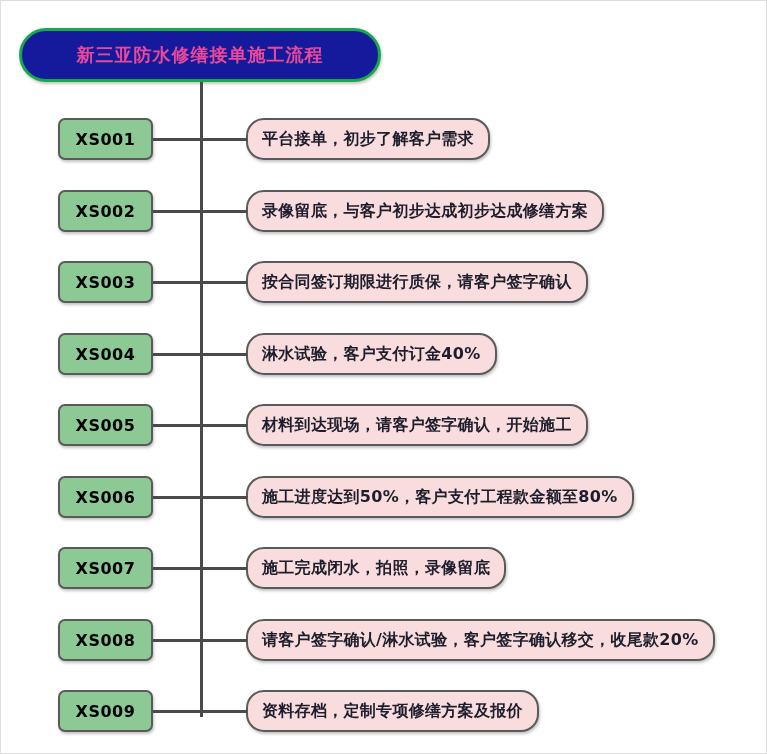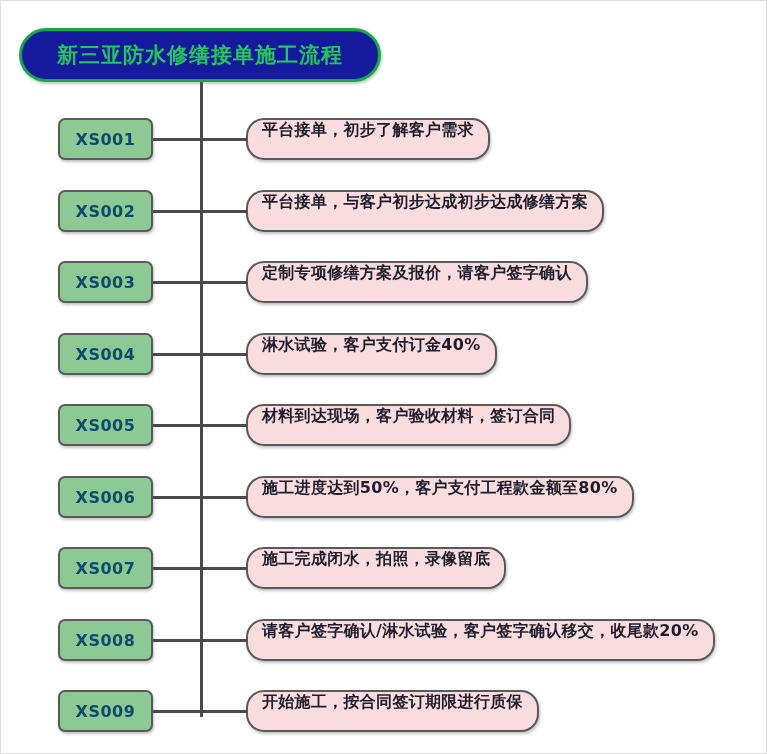--- a/index.html
+++ b/index.html
@@ -30,22 +30,22 @@
     box-sizing: border-box;
     background: #151A9C;
     border: 3px solid #16A94A;
     border-radius: 28px;
     display: flex;
     align-items: center;
     justify-content: center;
     box-shadow: 1px 2px 3px rgba(90,90,90,0.35);
   }
   #title-text {
-    color: #22c55e;
-    font-size: 21px;
+    color: #ec4899;
+    font-size: 18px;
     font-weight: bold;
     letter-spacing: 1px;
     white-space: nowrap;
   }
 
   
   .trunk {
     position: absolute;
     background: #4a4a4a;
     width: 3px;
@@ -76,35 +76,36 @@
     box-sizing: border-box;
     background: #8CC994;
     border: 2px solid #5a5a5a;
     border-radius: 7px;
     display: flex;
     align-items: center;
     justify-content: center;
     box-shadow: 1px 2px 3px rgba(120,120,120,0.45);
   }
   .code-text {
-    color: #0c4a6e;
+    color: #000000;
     font-size: 16px;
     font-weight: bold;
     letter-spacing: 0.5px;
   }
   .desc-box {
     position: absolute;
     left: 245px;
     top: 0;
     height: 42px;
     box-sizing: border-box;
     background: #F8DCDE;
     border: 2px solid #5a5a5a;
     border-radius: 18px;
     display: flex;
+    align-items: center;
     padding: 0 14px;
     box-shadow: 1px 2px 3px rgba(120,120,120,0.45);
   }
   .desc-text {
     color: #1d1d2b;
     font-size: 16px;
     font-weight: bold;
     white-space: nowrap;
     letter-spacing: 0.3px;
   }
@@ -127,45 +128,45 @@
         </div>
         <div class="desc-box">
           <span class="desc-text">平台接单，初步了解客户需求</span>
         </div>
       </div>
       <div class="row" style="top: 189px;">
         <div class="code-box">
           <span class="code-text">XS002</span>
         </div>
         <div class="desc-box">
-          <span class="desc-text">平台接单，与客户初步达成初步达成修缮方案</span>
+          <span class="desc-text">录像留底，与客户初步达成初步达成修缮方案</span>
         </div>
       </div>
       <div class="row" style="top: 260px;">
         <div class="code-box">
           <span class="code-text">XS003</span>
         </div>
         <div class="desc-box">
-          <span class="desc-text">定制专项修缮方案及报价，请客户签字确认</span>
+          <span class="desc-text">按合同签订期限进行质保，请客户签字确认</span>
         </div>
       </div>
       <div class="row" style="top: 332px;">
         <div class="code-box">
           <span class="code-text">XS004</span>
         </div>
         <div class="desc-box">
           <span class="desc-text">淋水试验，客户支付订金40%</span>
         </div>
       </div>
       <div class="row" style="top: 403px;">
         <div class="code-box">
           <span class="code-text">XS005</span>
         </div>
         <div class="desc-box">
-          <span class="desc-text">材料到达现场，客户验收材料，签订合同</span>
+          <span class="desc-text">材料到达现场，请客户签字确认，开始施工</span>
         </div>
       </div>
       <div class="row" style="top: 475px;">
         <div class="code-box">
           <span class="code-text">XS006</span>
         </div>
         <div class="desc-box">
           <span class="desc-text">施工进度达到50%，客户支付工程款金额至80%</span>
         </div>
       </div>
@@ -183,21 +184,21 @@
         </div>
         <div class="desc-box">
           <span class="desc-text">请客户签字确认/淋水试验，客户签字确认移交，收尾款20%</span>
         </div>
       </div>
       <div class="row" style="top: 689px;">
         <div class="code-box">
           <span class="code-text">XS009</span>
         </div>
         <div class="desc-box">
-          <span class="desc-text">开始施工，按合同签订期限进行质保</span>
+          <span class="desc-text">资料存档，定制专项修缮方案及报价</span>
         </div>
       </div>
     </div>
 
 <div class="branch-left" style="left: 152px; top: 137px; width: 48px;"></div>
     <div class="branch-right" style="left: 199px; top: 137px; width: 47px;"></div>
     <div class="branch-left" style="left: 152px; top: 209px; width: 48px;"></div>
     <div class="branch-right" style="left: 199px; top: 209px; width: 47px;"></div>
     <div class="branch-left" style="left: 152px; top: 280px; width: 48px;"></div>
     <div class="branch-right" style="left: 199px; top: 280px; width: 47px;"></div>

